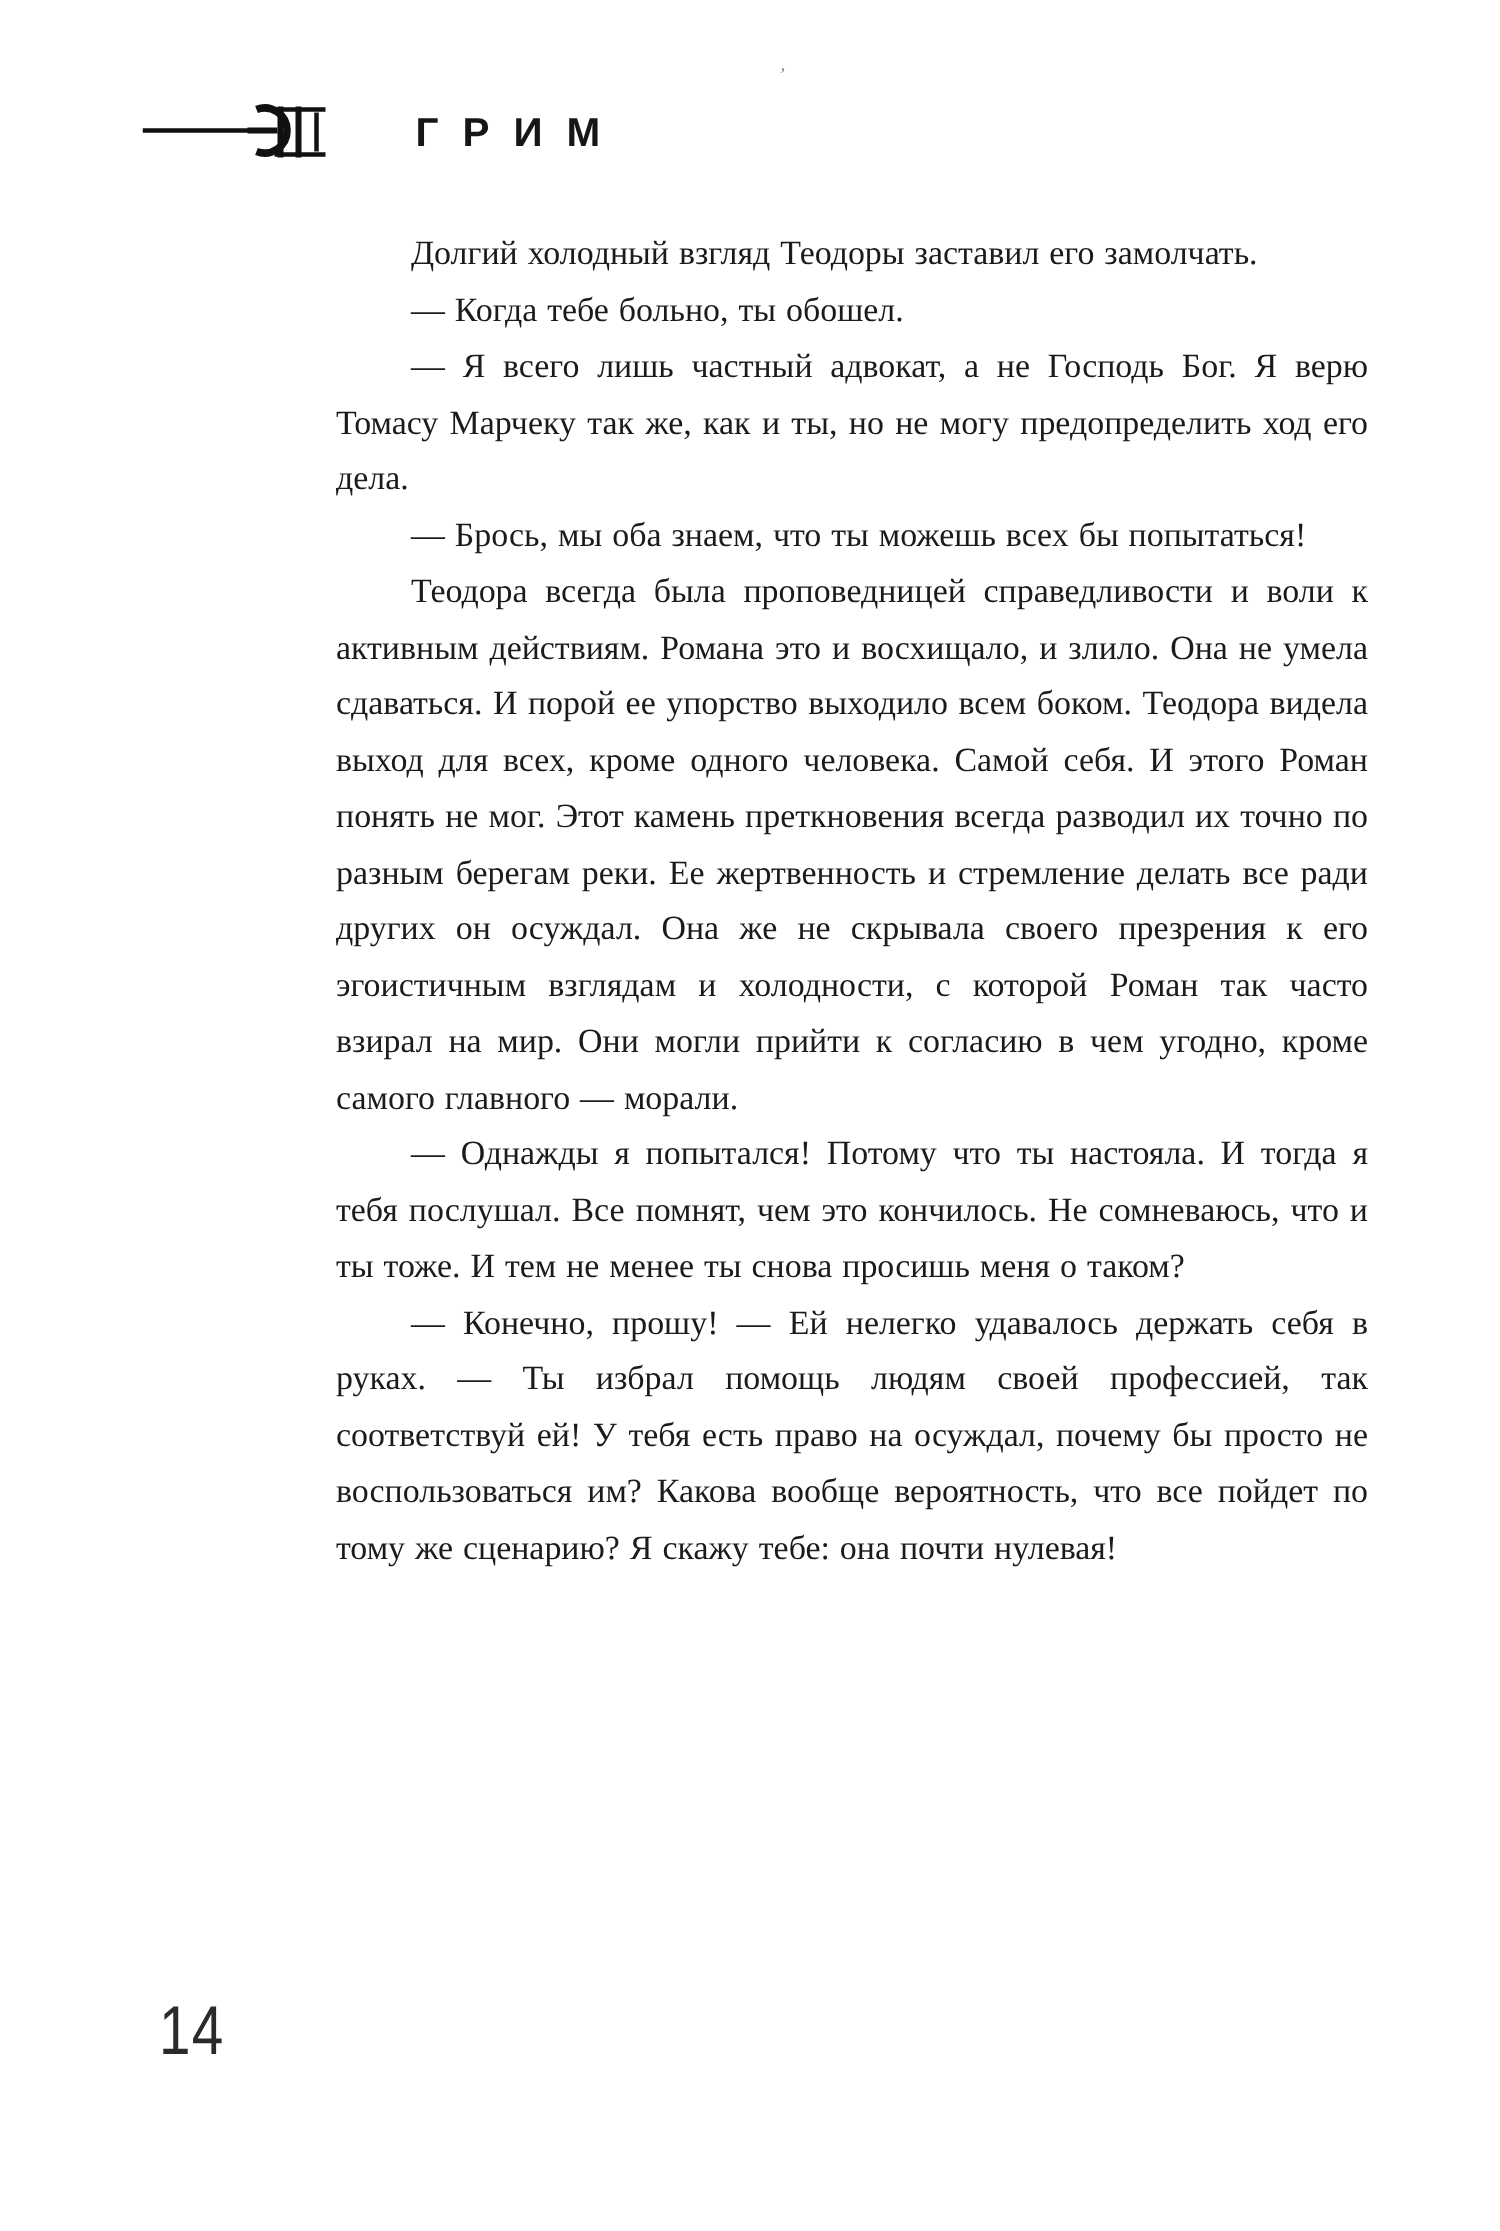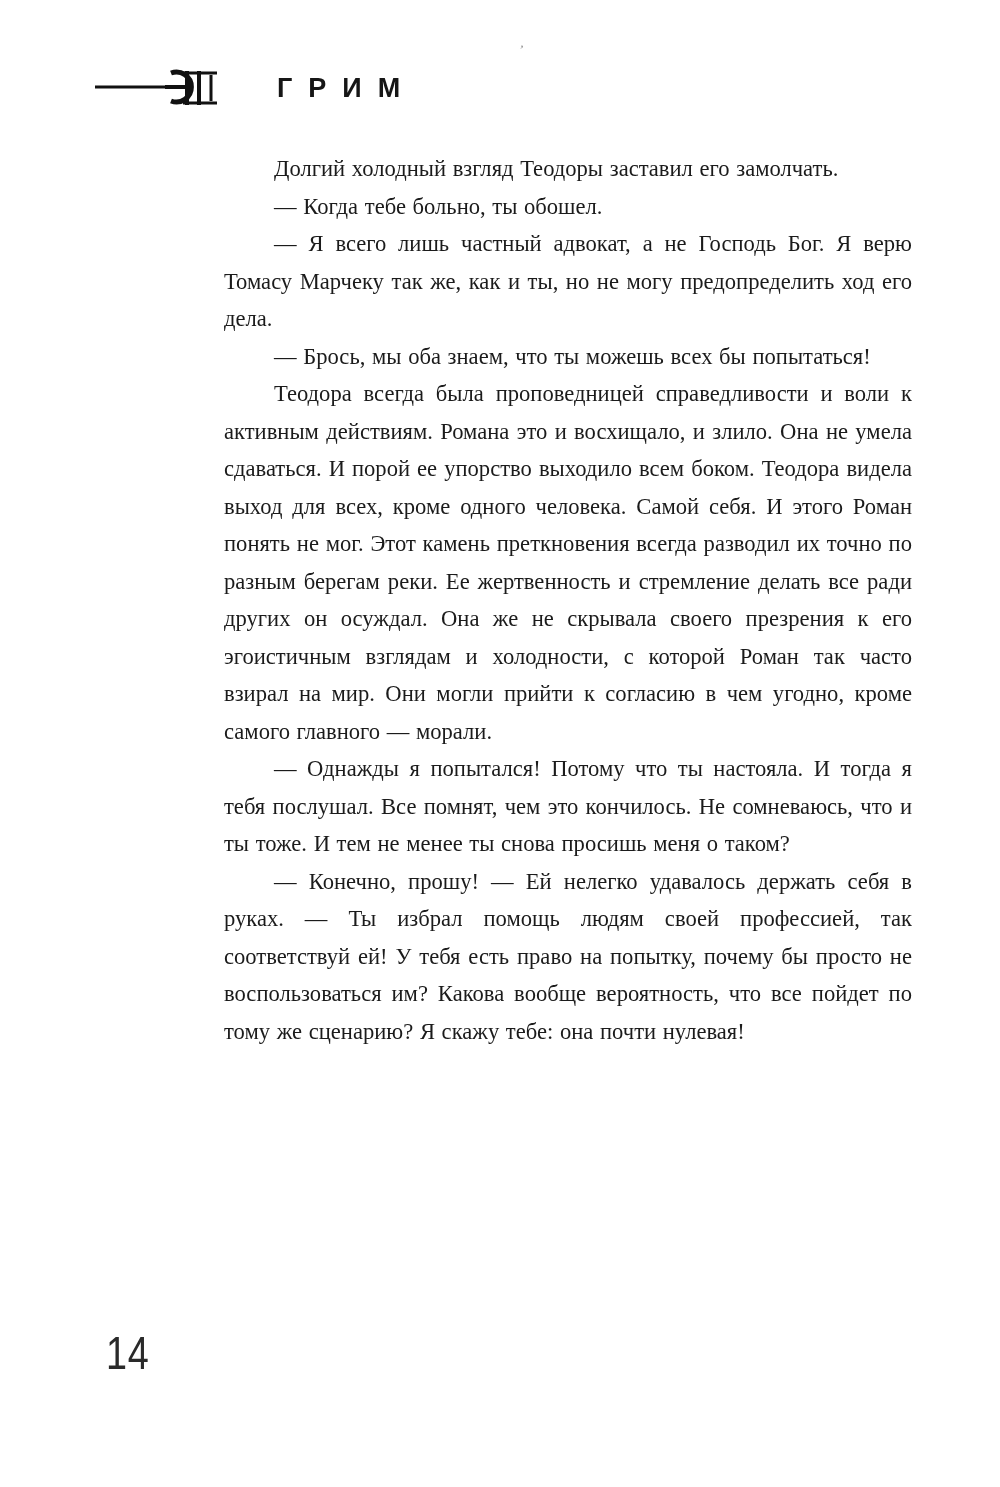--- a/index.html
+++ b/index.html
@@ -103,18 +103,18 @@
     <span class="book-title">ГРИМ</span>
   </div>
 
   <div class="body-text">
     <p>Долгий холодный взгляд Теодоры заставил его замолчать.</p>
     <p>— Когда тебе больно, ты обошел.</p>
     <p>— Я всего лишь частный адвокат, а не Господь Бог. Я верю Томасу Марчеку так же, как и ты, но не могу предопределить ход его дела.</p>
     <p>— Брось, мы оба знаем, что ты можешь всех бы попытаться!</p>
     <p>Теодора всегда была проповедницей справедливости и воли к активным действиям. Романа это и восхищало, и злило. Она не умела сдаваться. И порой ее упорство выходило всем боком. Теодора видела выход для всех, кроме одного человека. Самой себя. И этого Роман понять не мог. Этот камень преткновения всегда разводил их точно по разным берегам реки. Ее жертвенность и стремление делать все ради других он осуждал. Она же не скрывала своего презрения к его эгоистичным взглядам и холодности, с которой Роман так часто взирал на мир. Они могли прийти к согласию в чем угодно, кроме самого главного — морали.</p>
     <p>— Однажды я попытался! Потому что ты настояла. И тогда я тебя послушал. Все помнят, чем это кончилось. Не сомневаюсь, что и ты тоже. И тем не менее ты снова просишь меня о таком?</p>
-    <p>— Конечно, прошу! — Ей нелегко удавалось держать себя в руках. — Ты избрал помощь людям своей профессией, так соответствуй ей! У тебя есть право на попытку, почему бы просто не воспользоваться им? Какова вообще вероятность, что все пойдет по тому же сценарию? Я скажу тебе: она почти нулевая!</p>
+    <p>— Конечно, прошу! — Ей нелегко удавалось держать себя в руках. — Ты избрал помощь людям своей профессией, так соответствуй ей! У тебя есть право на осуждал, почему бы просто не воспользоваться им? Какова вообще вероятность, что все пойдет по тому же сценарию? Я скажу тебе: она почти нулевая!</p>
   </div>
 
   <div class="page-number">14</div>
 
 </div>
 
 </body></html>

